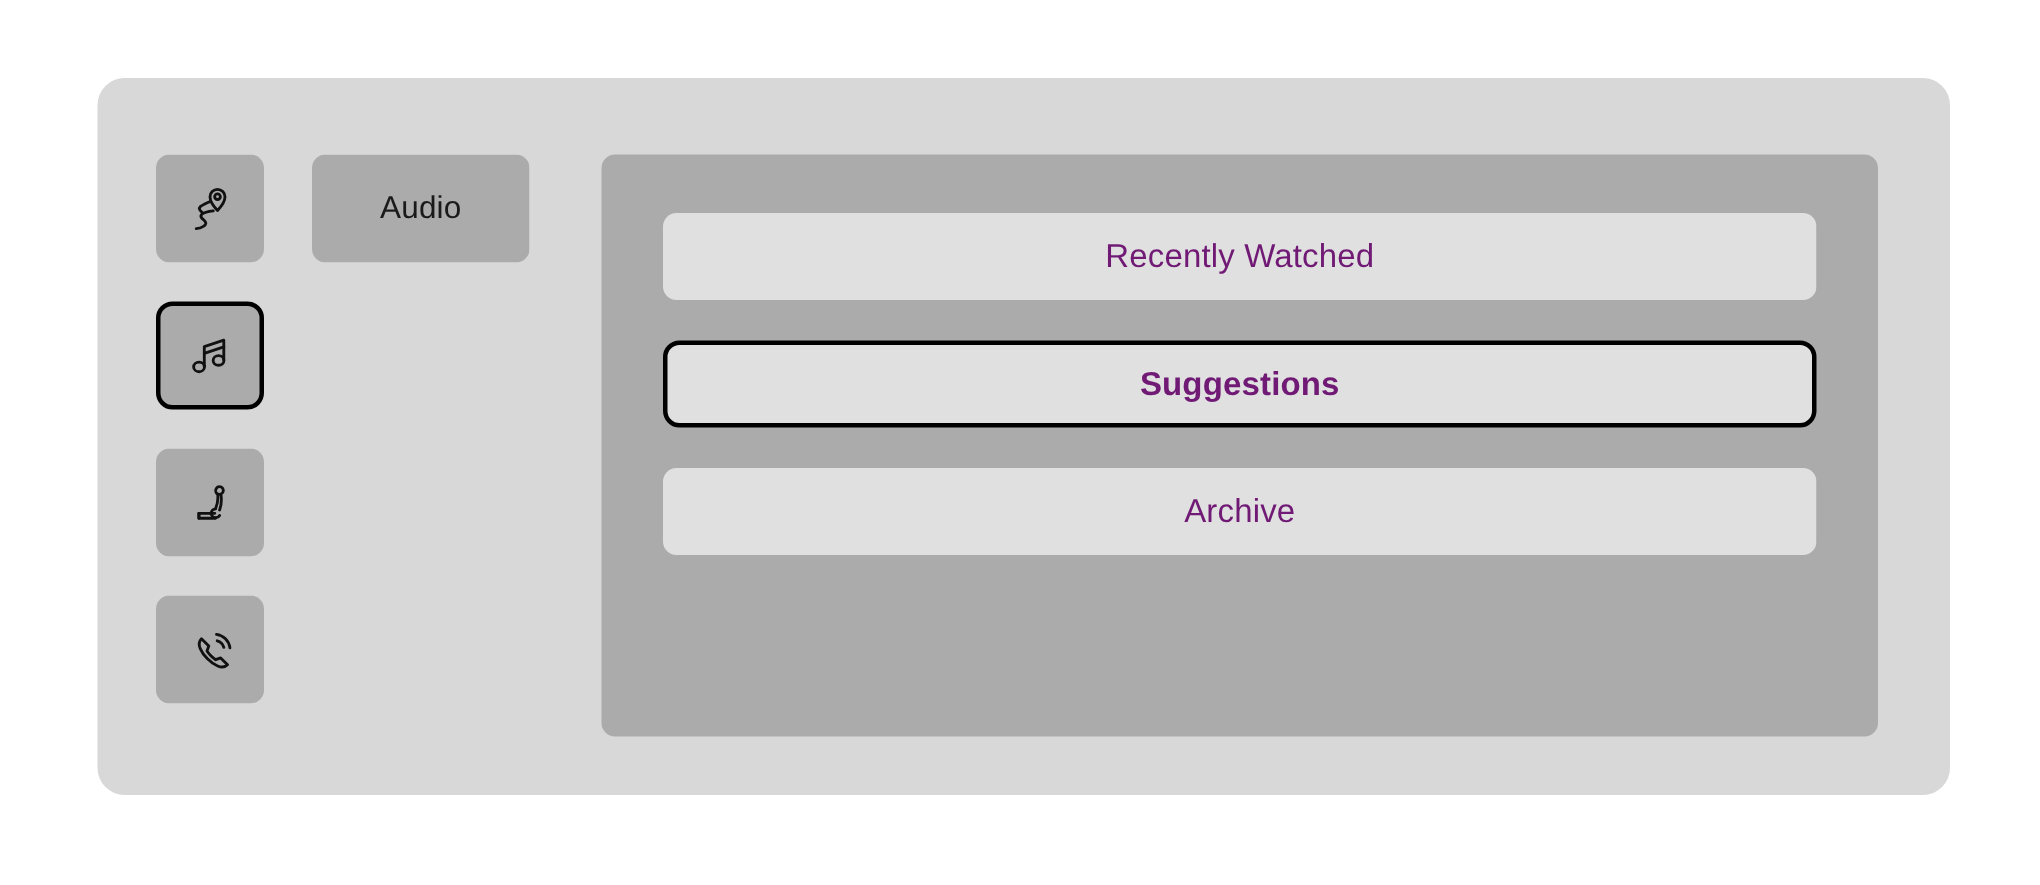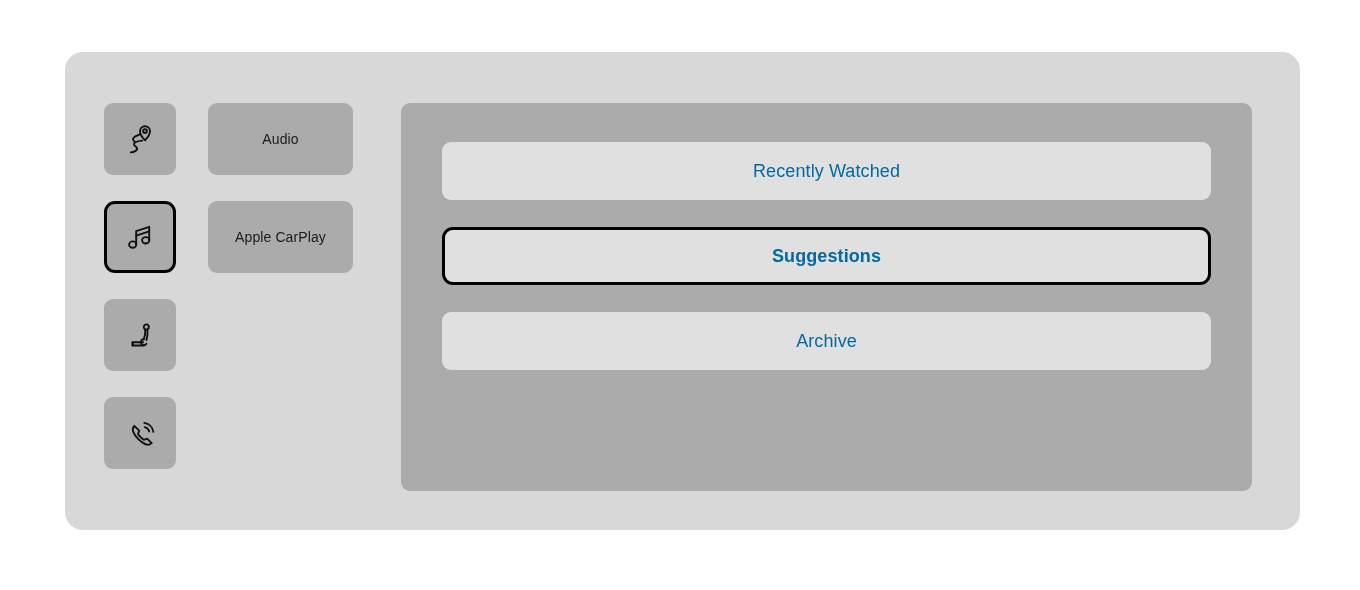--- a/index.html
+++ b/index.html
@@ -73,21 +73,21 @@
   }
 
   .source-btn {
     width: 145px;
     height: 72px;
     background: #ababab;
     border-radius: 9px;
     display: flex;
     align-items: center;
     justify-content: center;
-    font-size: 14px;
+    font-size: 21px;
     color: #1a1a1a;
     border: 3px solid transparent;
     letter-spacing: .1px;
   }
 
   .source-btn.selected {
     border: 3px solid #000000;
     border-radius: 11px;
     font-weight: bold;
   }
@@ -107,22 +107,22 @@
     gap: 27px;
   }
 
   .list-item {
     height: 58px;
     background: #e0e0e0;
     border-radius: 9px;
     display: flex;
     align-items: center;
     justify-content: center;
-    font-size: 18px;
-    color: #0369a1;
+    font-size: 22px;
+    color: #701a75;
     border: 3px solid transparent;
     letter-spacing: .1px;
   }
 
   .list-item.selected {
     border: 3px solid #000000;
     border-radius: 11px;
     font-weight: bold;
   }
 </style>
@@ -180,21 +180,20 @@
         </span>
       </div>
 
     </div>
 
     <div class="source-col">
 
       <div class="source-btn">Audio</div>
 
 
-      <div class="source-btn">Apple CarPlay</div>
 
     </div>
 
     <div class="content-panel">
 
       <div class="list-item">Recently Watched</div>
 
 
       <div class="list-item selected">Suggestions</div>
 

